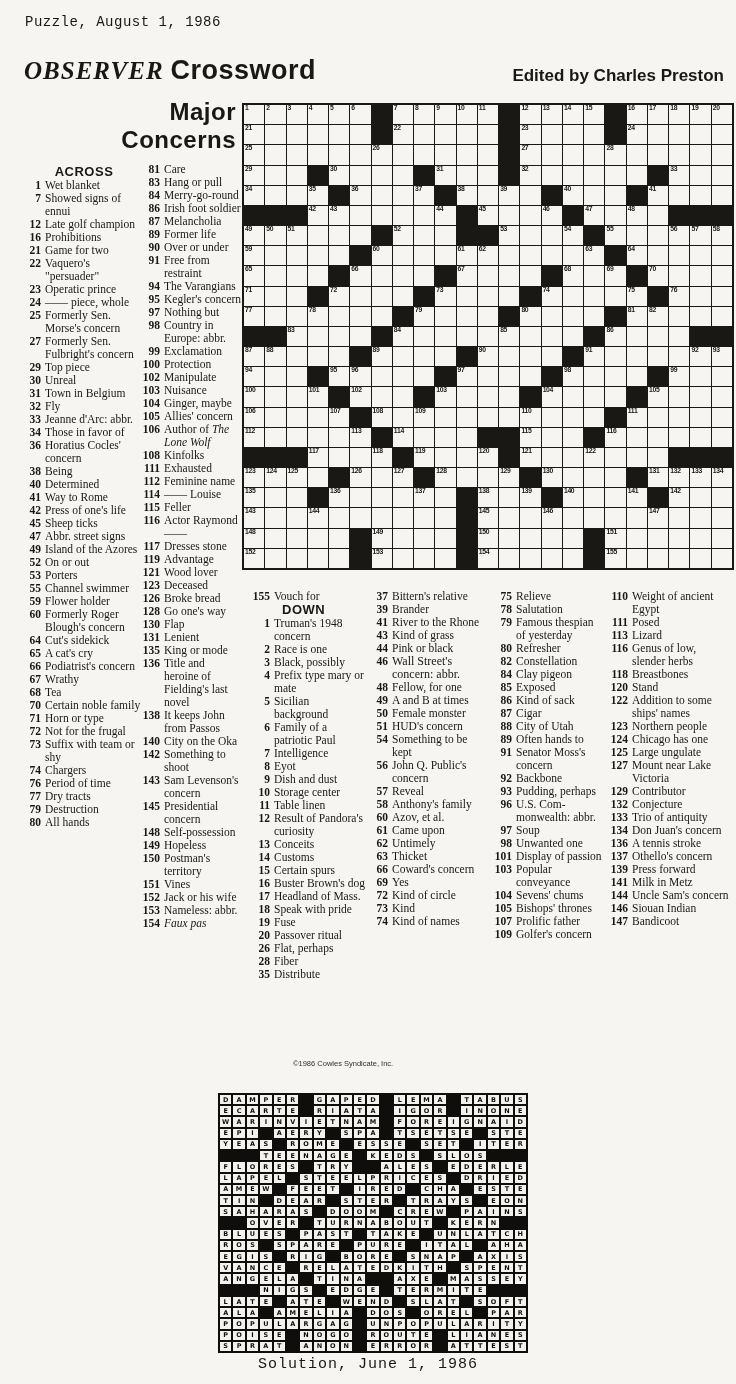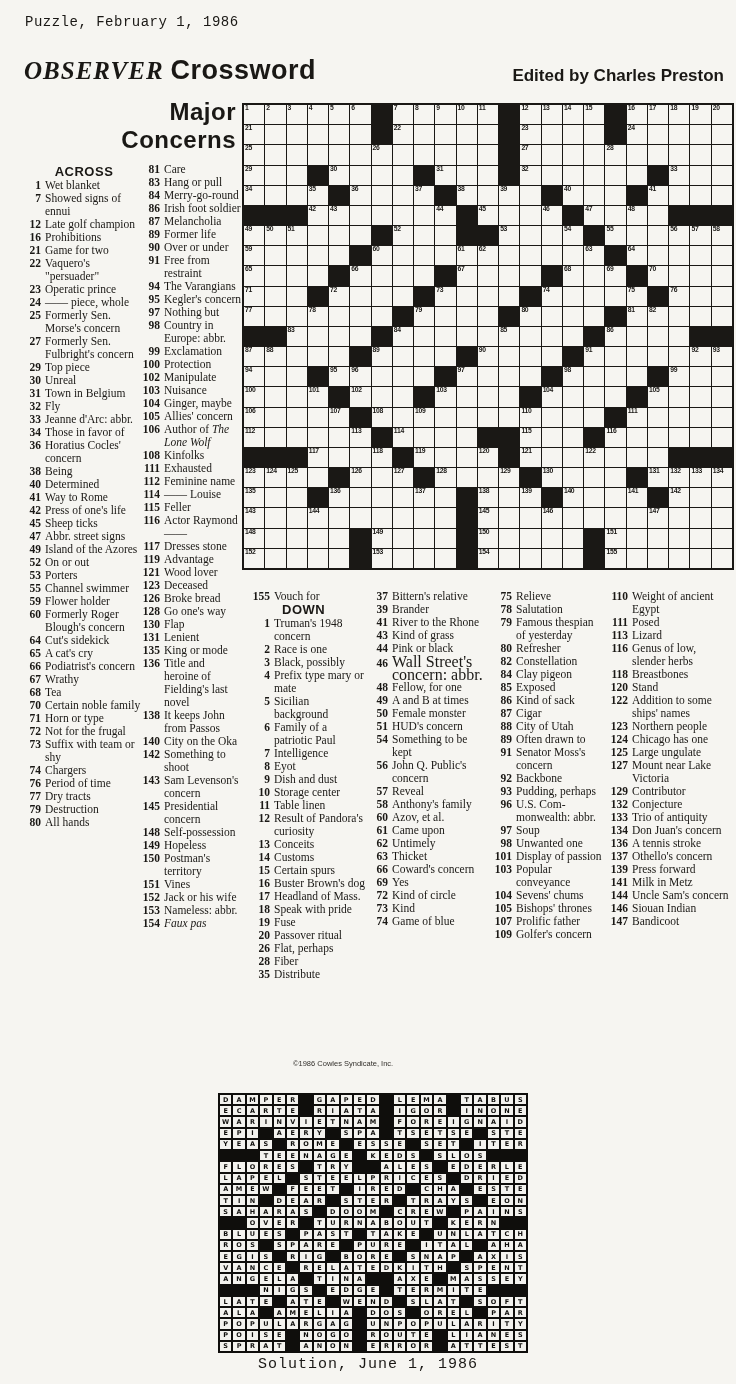--- a/index.html
+++ b/index.html
@@ -11,21 +11,21 @@
   .editedby{position:absolute;right:12px;top:66px;font:700 17px "Liberation Sans",sans-serif;}
   .ptitle{position:absolute;left:28px;top:98px;width:208px;text-align:right;
           font:700 24px/28px "Liberation Sans",sans-serif;letter-spacing:.5px;}
   .across-hdr{position:absolute;left:25px;top:164px;width:118px;text-align:center;
           font:700 13px "Liberation Sans",sans-serif;letter-spacing:.5px;}
   .cluecol{position:absolute;font:11.5px/13px "Liberation Serif",serif;}
   .clue{display:flex;align-items:baseline;}
   .cn{text-align:right;padding-right:4px;font-weight:700;flex:0 0 16px;}
   .nw20 .cn{flex-basis:20px;} .nw22 .cn{flex-basis:22px;} .nw24 .cn{flex-basis:24px;}
   .ct{flex:1;}
-  .ct.small{font-size:16px;line-height:13px;}
+  .ct.small{font-size:12px;line-height:13px;}
   .down-hdr{font:700 13px/14px "Liberation Sans",sans-serif;letter-spacing:.5px;padding-left:36px;}
   
   .biggrid{position:absolute;left:242px;top:103px;width:492px;height:467px;box-sizing:border-box;
            display:grid;grid-template-columns:repeat(23,1fr);grid-template-rows:repeat(23,1fr);
            background:#1a1815;gap:1px;border:2px solid #1a1815;}
   .biggrid .w{background:#f6f5f1;position:relative;}
   .biggrid .b{background:#1a1815;}
   .biggrid .num{position:absolute;top:-1px;left:1px;font:700 6.8px "Liberation Sans",sans-serif;letter-spacing:-.3px;}
   
   .solgrid{position:absolute;left:218px;top:1093px;width:310px;height:260px;box-sizing:border-box;
@@ -34,21 +34,21 @@
   .solgrid .st{background:#f3f2ee;color:#0f0e0c;display:flex;align-items:center;justify-content:center;
            font:700 6.5px "DejaVu Sans",sans-serif;}
   .solgrid .sb{background:#0f0e0c;}
   .copyright{position:absolute;left:293px;top:1039px;font:7.5px "Liberation Sans",sans-serif;color:#33302c;margin-top:20px;}
   .solcaption{position:absolute;left:0;right:0;top:1356px;text-align:center;
            font:15px "Liberation Mono",monospace;letter-spacing:1px;}
 </style>
 </head>
 <body>
 
-<div class="dateline">Puzzle, February 1, 1986</div>
+<div class="dateline">Puzzle, August 1, 1986</div>
 
 <div class="masthead">
   <span class="obs">OBSERVER</span><span class="cw">Crossword</span>
 </div>
 <div class="editedby">Edited by Charles Preston</div>
 
 <div class="ptitle">
   <div>Major</div>
   <div>Concerns</div>
 </div>
@@ -1445,21 +1445,21 @@
     <div class="clue">
       <span class="cn">72</span>
       <span class="ct">Kind of circle</span>
     </div>
     <div class="clue">
       <span class="cn">73</span>
       <span class="ct">Kind</span>
     </div>
     <div class="clue">
       <span class="cn">74</span>
-      <span class="ct">Game of blue</span>
+      <span class="ct">Kind of names</span>
     </div>
   </div>
 <div id="colC" class="cluecol nw22" style="left:490px;top:590px;width:112px;">
     <div class="clue">
       <span class="cn">75</span>
       <span class="ct">Relieve</span>
     </div>
     <div class="clue">
       <span class="cn">78</span>
       <span class="ct">Salutation</span>
@@ -1491,21 +1491,21 @@
     <div class="clue">
       <span class="cn">87</span>
       <span class="ct">Cigar</span>
     </div>
     <div class="clue">
       <span class="cn">88</span>
       <span class="ct">City of Utah</span>
     </div>
     <div class="clue">
       <span class="cn">89</span>
-      <span class="ct">Often drawn to</span>
+      <span class="ct">Often hands to</span>
     </div>
     <div class="clue">
       <span class="cn">91</span>
       <span class="ct">Senator Moss's concern</span>
     </div>
     <div class="clue">
       <span class="cn">92</span>
       <span class="ct">Backbone</span>
     </div>
     <div class="clue">

